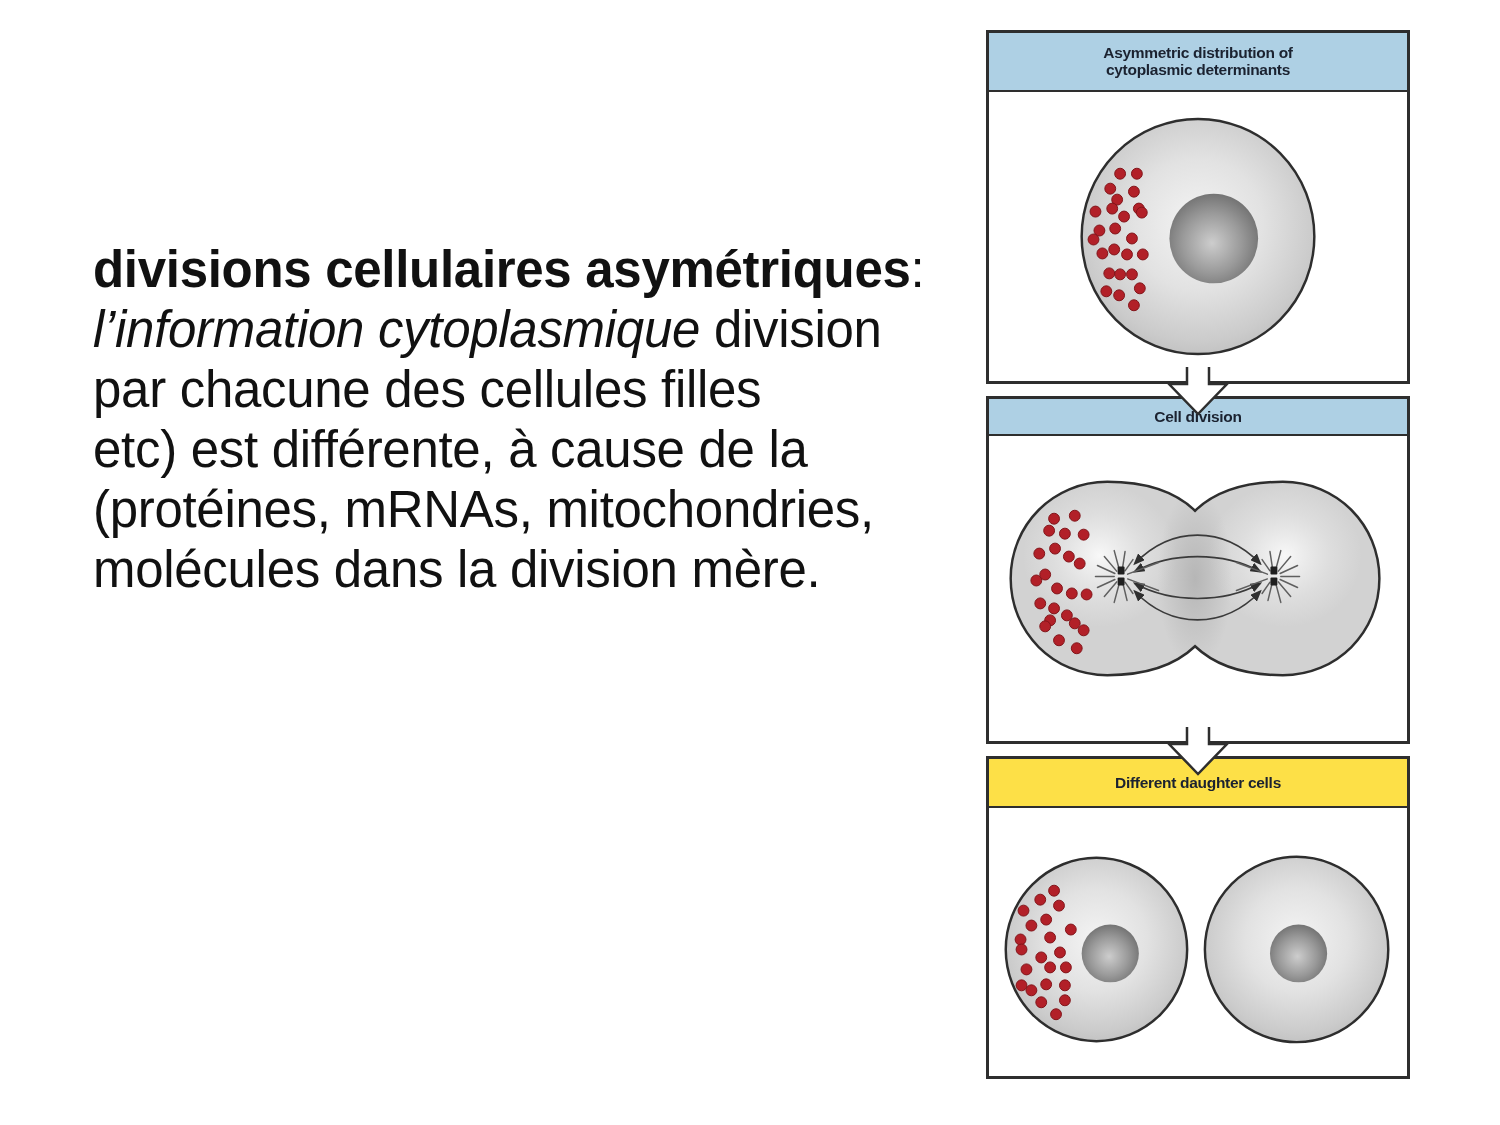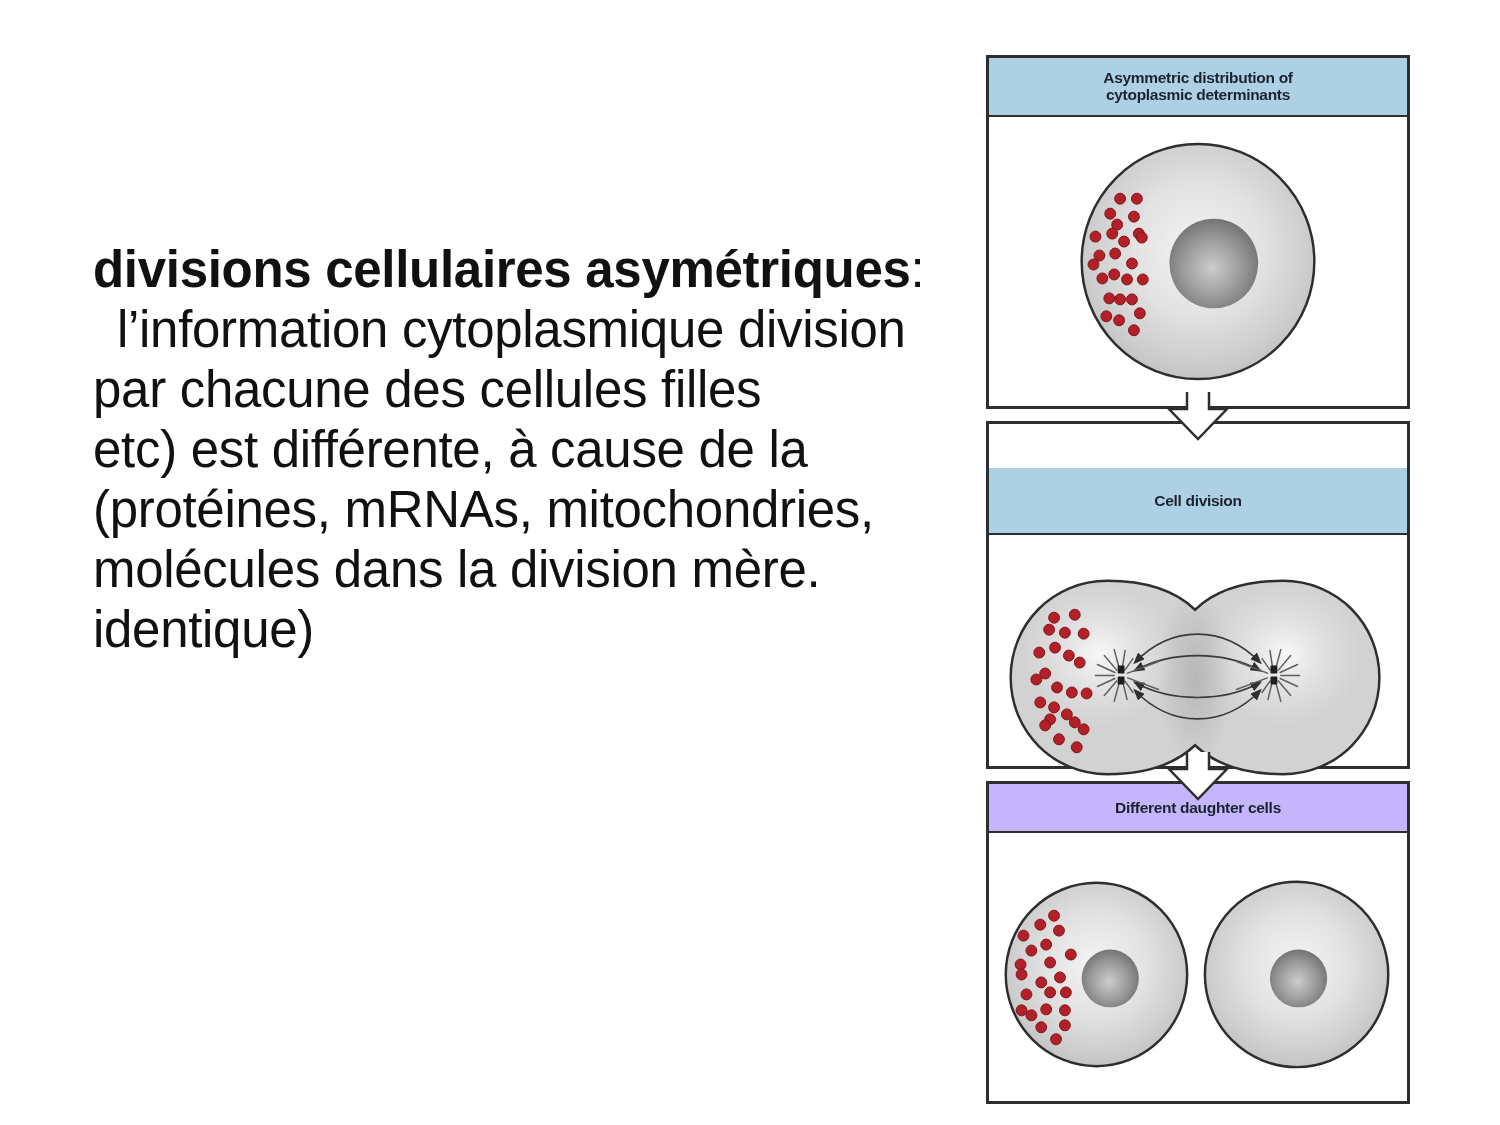--- a/index.html
+++ b/index.html
@@ -9,38 +9,38 @@
   }
   
   .text-block{
     position:absolute;left:93px;top:240px;width:880px;
     font-size:51px;line-height:60px;letter-spacing:-0.3px;
   }
   .text-block p{margin:0;}
   .para{margin-top:60px;}
   .tline{display:block;white-space:pre-wrap;}
   .bold{font-weight:bold;}
-  .ital{margin-left:24px;}
+  .ital{font-style:italic;}
   
-  .diagram{position:absolute;left:986px;top:55px;width:424px;height:1049px;}
+  .diagram{position:absolute;left:986px;top:30px;width:424px;height:1049px;}
   .panel{
     position:absolute;left:0;width:424px;box-sizing:border-box;
     border:3px solid #2e2e2e;background:#ffffff;
   }
   .panel-1{top:0;height:354px;}
   .panel-2{top:366px;height:348px;}
   .panel-3{top:726px;height:323px;}
   .panel-header{
     background:#aed0e4;border-bottom:2.5px solid #2e2e2e;
     display:flex;align-items:center;justify-content:center;text-align:center;
     font-weight:bold;font-size:15.5px;line-height:17px;color:#1b2230;
     letter-spacing:-0.3px;white-space:pre-line;box-sizing:border-box;
   }
   .header-1{height:58.5px;}
-  .header-2{height:67px;margin-top:44px;}
+  .header-2{height:37px;}
   .header-3{height:48.5px;}
   .panel-body{display:block;}
   .block-arrow{position:absolute;left:180px;z-index:5;}
   .arrow-1{top:337px;}
   .arrow-2{top:697px;}
 </style>
 </head>
 <body>
 
 <div class="slide">
@@ -48,21 +48,20 @@
   <div class="text-block">
     <p><span class="bold">divisions cellulaires asymétriques</span><span>:</span></p>
     <p class="para">
       <span class="tline"><span class="ital">l’information cytoplasmique</span><span> division</span></span>
       <span class="tline">par chacune des cellules filles</span>
       <span class="tline">etc) est différente, à cause de la</span>
       <span class="tline">(protéines, mRNAs, mitochondries,</span>
       <span class="tline">molécules dans la division mère.</span>
     </p>
     <p class="para">
-      <span class="tline">identique)</span>
     </p>
   </div>
 
   <div class="diagram">
 
     <svg width="0" height="0" style="position:absolute">
       <defs>
         <radialGradient id="cellGrad" cx="50%" cy="45%" r="62%">
           <stop offset="0%" stop-color="#f4f4f4"></stop>
           <stop offset="45%" stop-color="#e2e2e2"></stop>
@@ -189,21 +188,21 @@
           <rect x="130.5" y="131" width="7" height="8" rx="1"></rect>
           <rect x="130.5" y="142" width="7" height="8" rx="1"></rect>
           <rect x="285.5" y="131" width="7" height="8" rx="1"></rect>
           <rect x="285.5" y="142" width="7" height="8" rx="1"></rect>
         </g>
         <path d="M 209,75 C 190,57 162,46 120,46 C 65,46 22,89 22,143 C 22,197 65,240 120,240 C 162,240 190,229 209,211 C 228,229 256,240 298,240 C 353,240 396,197 396,143 C 396,89 353,46 298,46 C 256,46 228,57 209,75 Z" fill="none" stroke="#2e2e2e" stroke-width="2.5"></path>
       </svg>
     </div>
 
     <div class="panel panel-3">
-      <div class="panel-header header-3" style="background: #c4b5fd; color: rgb(27, 34, 48);">Different daughter cells</div>
+      <div class="panel-header header-3" style="background: #fde047; color: rgb(27, 34, 48);">Different daughter cells</div>
       <svg class="panel-body" width="418" height="268" viewBox="0 0 424 269" preserveAspectRatio="none">
         <circle cx="109" cy="142" r="92" fill="url(#cellGrad)" stroke="#2e2e2e" stroke-width="2.5"></circle>
         <circle cx="123" cy="146" r="29" fill="url(#nucGrad)"></circle>
         <circle cx="312" cy="142" r="93" fill="url(#cellGrad)" stroke="#2e2e2e" stroke-width="2.5"></circle>
         <circle cx="314" cy="146" r="29" fill="url(#nucGrad)"></circle>
         <g>
             <circle cx="66" cy="83" r="5.5" fill="#b22028" stroke="#811419" stroke-width="1"></circle>
             <circle cx="52" cy="92" r="5.5" fill="#b22028" stroke="#811419" stroke-width="1"></circle>
             <circle cx="71" cy="98" r="5.5" fill="#b22028" stroke="#811419" stroke-width="1"></circle>
             <circle cx="35" cy="103" r="5.5" fill="#b22028" stroke="#811419" stroke-width="1"></circle>

